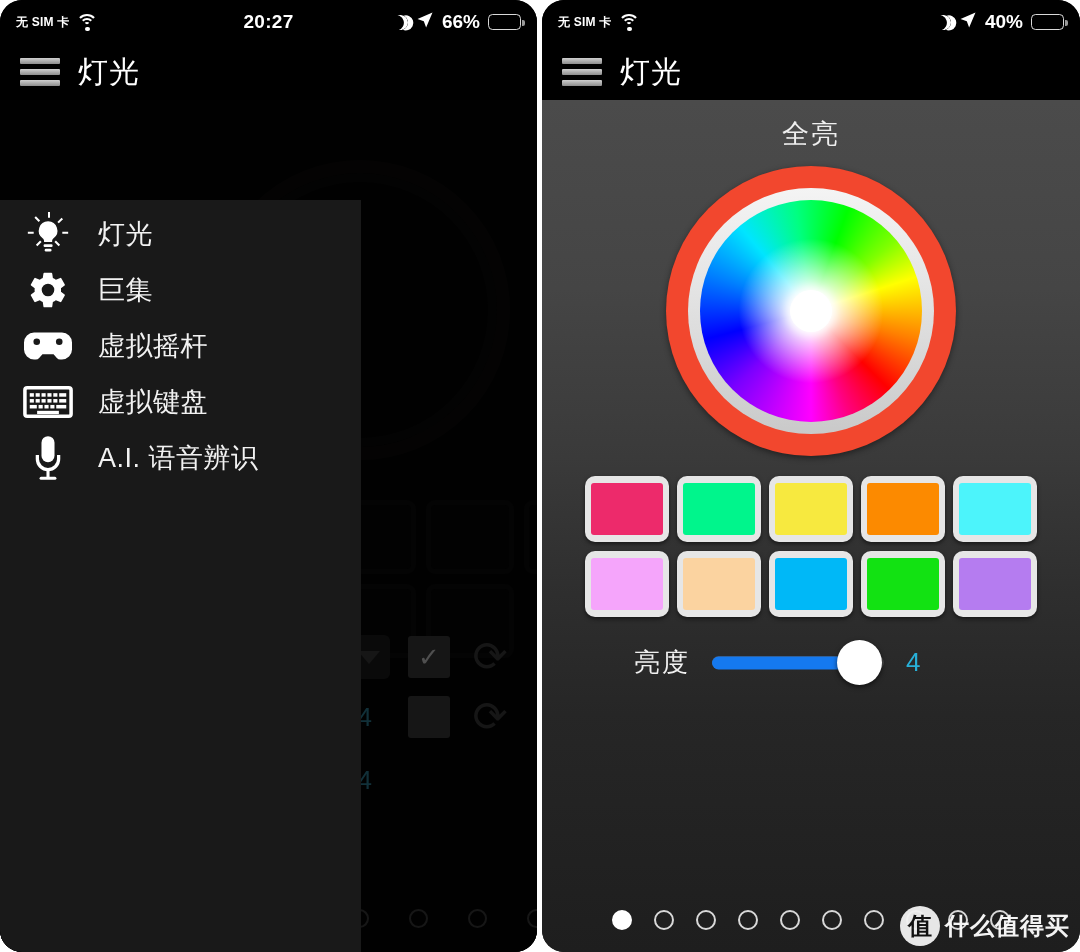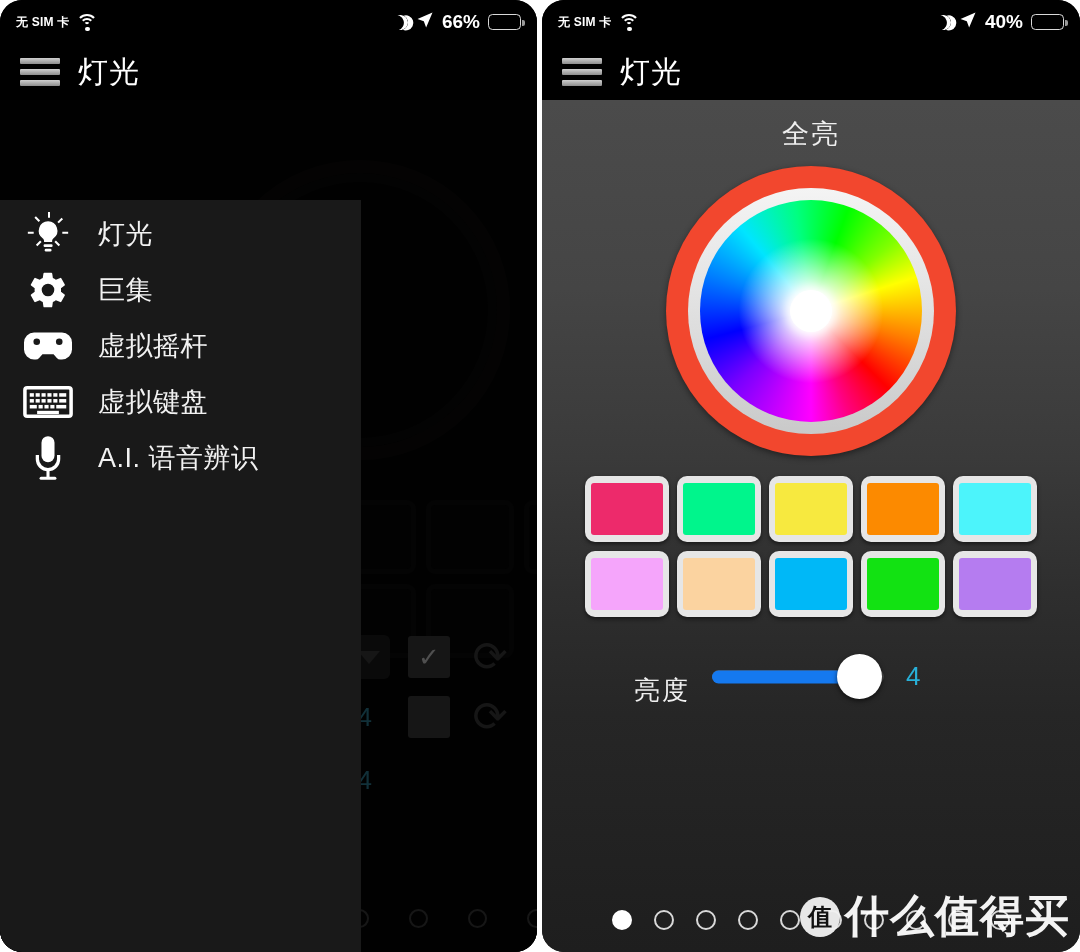--- a/index.html
+++ b/index.html
@@ -117,55 +117,56 @@
 
   .swatch-grid { margin-top: 20px; display:grid; grid-template-columns: repeat(5, 84px); gap: 9px 8px; }
   .swatch {
     width: 84px; height: 66px; border-radius: 10px;
     background: #e6e6e6; padding: 7px 6px;
     box-shadow: 0 2px 4px rgba(0,0,0,.55);
   }
   .swatch .chip { width:100%; height:100%; border-radius: 3px; }
 
   .bright-row { margin-top: 28px; display:flex; align-items:center; gap: 22px; width: 100%; padding-left: 92px;}
-  .bright-label { color:#f0f0f0; font-size: 26px; letter-spacing: 2px; margin-top: 28px; }
+  .bright-label { color:#f0f0f0; font-size: 26px; letter-spacing: 2px; }
   .slider { position: relative; width: 172px; height: 34px; display:flex; align-items:center; }
   .slider-track { width: 100%; height: 13px; border-radius: 7px; background: #4a4a4a; }
   .slider-fill { position:absolute; left:0; top:50%; transform: translateY(-50%); height: 13px; border-radius: 7px; background: #1579ef; }
   .slider-thumb { position:absolute; top:50%; width: 45px; height: 45px; margin-top:-22.5px; margin-left:-22.5px;
                   border-radius:50%; background:#fff; box-shadow: 0 2px 5px rgba(0,0,0,.6); }
   .bright-value { color: #28b0d8; font-size: 26px; font-weight: 500; }
 
   .pager { position:absolute; left:0; right:0; bottom: 22px; display:flex; justify-content:center; gap: 22px; }
   .pg-dot { width: 20px; height: 20px; border-radius:50%; border: 2px solid #d8d8d8; }
   .pg-dot.active { background:#fff; border-color:#fff; }
 
   
   .watermark { position:absolute; right: 10px; bottom: 6px; display:flex; align-items:center; gap: 5px; opacity:.95;}
   .wm-badge { width: 40px; height: 40px; border-radius: 50%; background:#f2f2f2; color:#111;
               display:flex;align-items:center;justify-content:center; font-size: 24px; font-weight:700;}
-  .wm-text { color:#fff; font-size: 44px; font-weight: 700; letter-spacing: 1px; }
+  .wm-text { color:#fff; font-size: 24px; font-weight: 700; letter-spacing: 1px; }
 </style>
 </head>
 <body>
 
 <div class="stage">
 
   <div class="phone left">
 
     <div class="statusbar">
       <div class="sb-left">
         <span class="sb-carrier">无 SIM 卡</span>
         <span class="wifi-ico">
             <i></i>
             <i></i>
             <i></i>
             <span class="wifi-dot"></span>
           </span>
       </div>
+      <div class="sb-center">20:27</div>
       <div class="sb-right">
         <span class="moon-ico"></span>
         <span>
           <svg width="18" height="18" viewBox="0 0 24 24">
               <path d="M22 2L2 10.5l8.4 3.1L13.5 22z" fill="#fff"></path>
             </svg>
         </span>
         <span>66%</span>
         <span class="batt"><span class="batt-fill" style="width: 49%;"></span></span>
       </div>

